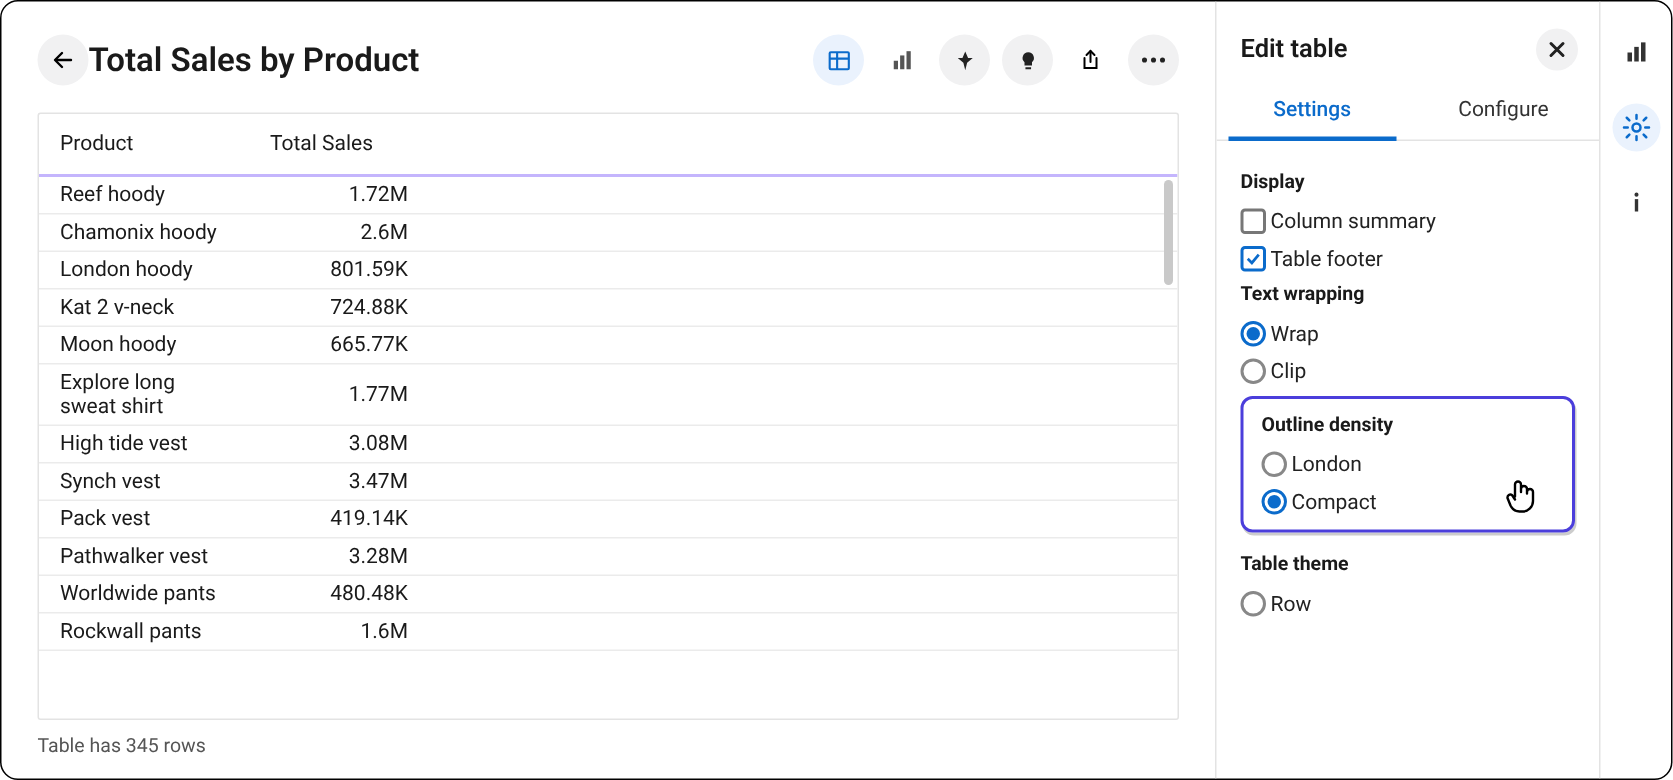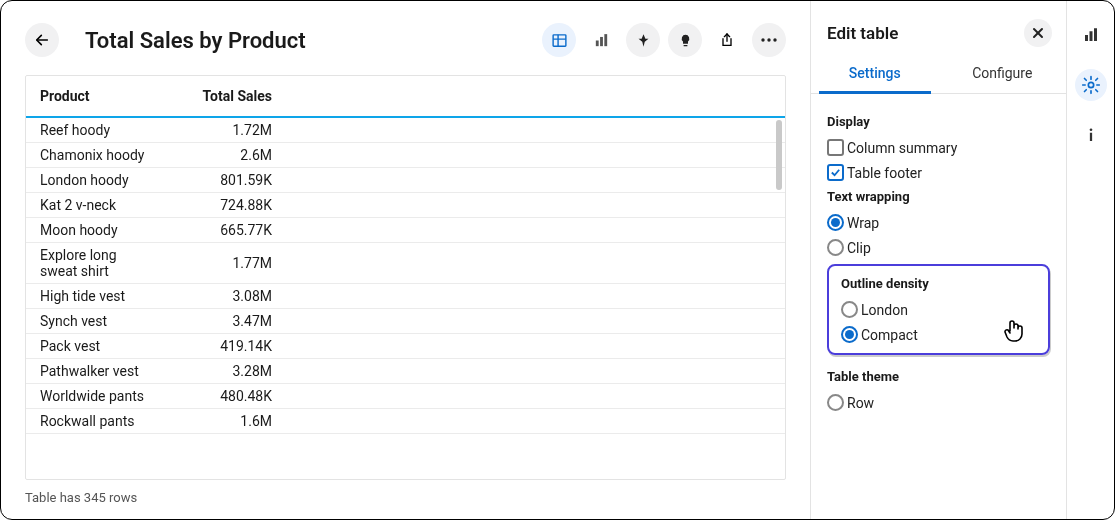--- a/index.html
+++ b/index.html
@@ -1,31 +1,31 @@
 <!DOCTYPE html>
 <html><head>
 <meta charset="utf-8">
 <style>
 *{box-sizing:border-box;margin:0;padding:0}
 body{font-family:-apple-system,BlinkMacSystemFont,"Segoe UI",Roboto,Helvetica,Arial,sans-serif;background:#fff;color:#1a1a1a;width:1115px;height:520px;overflow:hidden;border:1px solid #000;border-radius:12px}
 .app{display:flex;height:100%}
 .main{flex:1;padding:22px 24px 14px 24px;display:flex;flex-direction:column;min-width:0}
-.header{display:flex;align-items:center;gap:26px;margin-bottom:18px}
+.header{display:flex;align-items:center;gap:0;margin-bottom:18px}
 .back-btn{width:34px;height:34px;border-radius:50%;background:#f1f1f2;display:flex;align-items:center;justify-content:center;cursor:pointer}
 .title{font-size:22px;font-weight:600;flex:1}
 .toolbar{display:flex;align-items:center;gap:8px}
 .tool{width:34px;height:34px;border-radius:50%;display:flex;align-items:center;justify-content:center;cursor:pointer;background:transparent}
 .tool.active{background:#eaf2fd}
 .tool.circ{background:#f1f1f2}
 .table-wrap{border:1px solid #e3e3e3;border-radius:2px;flex:1;overflow:hidden;position:relative}
 table{width:100%;border-collapse:collapse;table-layout:fixed}
-th{text-align:left;font-size:14px;font-weight:700;padding:12px 12px 12px 14px;border-bottom:2px solid #0ea5e9}
+th{text-align:left;font-size:14px;font-weight:400;padding:12px 12px 12px 14px;border-bottom:2px solid #c4b5fd}
 td{font-size:14px;padding:4px 14px;border-bottom:1px solid #ebebeb;white-space:nowrap;overflow:hidden;text-overflow:ellipsis}
 td.num{text-align:right;padding-right:12px}
-th.num{text-align:right}
+th.num{text-align:left}
 .col-p{width:140px}
 .col-s{width:118px}
 .scrollbar{position:absolute;top:44px;right:3px;width:6px;height:70px;background:#c9c9c9;border-radius:3px}
 .footer-note{font-size:13px;color:#555;margin-top:10px}
 .side{width:256px;border-left:1px solid #e3e3e3;display:flex;flex-direction:column;padding:0;overflow:hidden}
 .side-header{display:flex;align-items:center;justify-content:space-between;padding:18px 14px 8px 16px}
 .side-title{font-size:17px;font-weight:600}
 .close-btn{width:28px;height:28px;border-radius:50%;background:#f1f1f2;display:flex;align-items:center;justify-content:center;cursor:pointer}
 .tabs{display:flex;border-bottom:1px solid #e3e3e3}
 .tab{flex:1;text-align:center;padding:10px 0 12px 0;font-size:14px;color:#333;cursor:pointer;position:relative}

